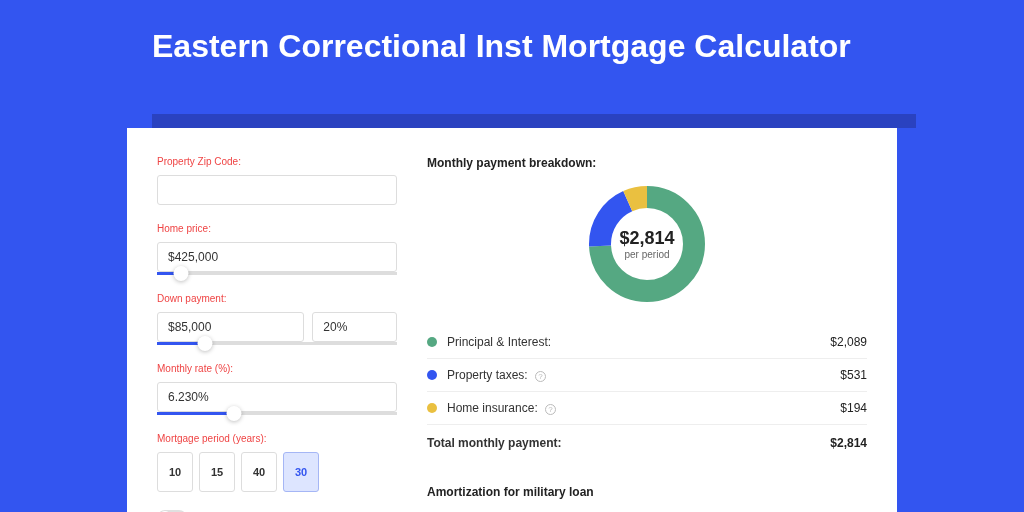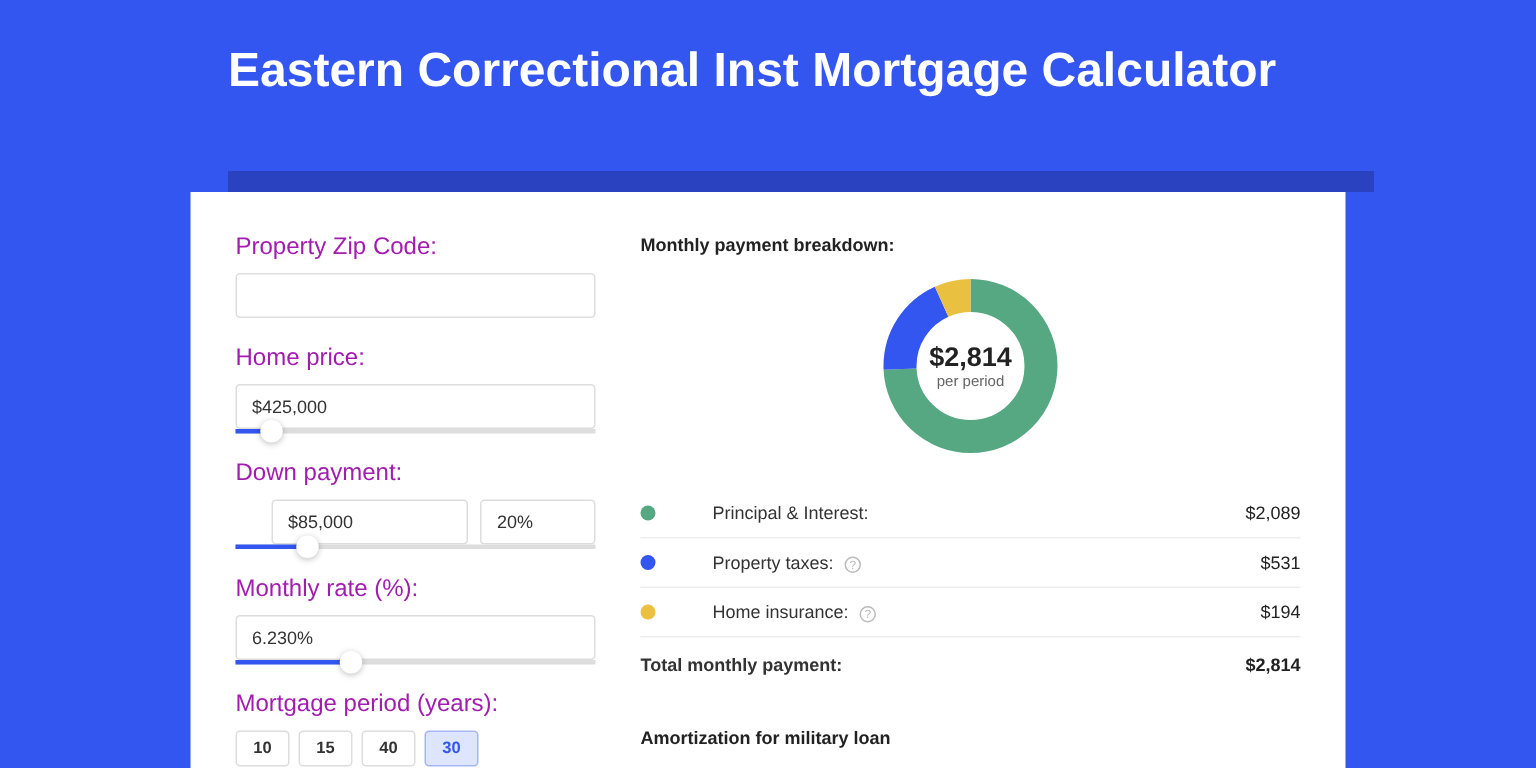--- a/index.html
+++ b/index.html
@@ -40,22 +40,22 @@
       gap: 30px;
     }
     .left-col {
       width: 240px;
       flex-shrink: 0;
     }
     .right-col {
       flex: 1;
     }
     .field-label {
-      font-size: 16px;
-      color: #a21caf;
+      font-size: 10px;
+      color: #ef4444;
       margin-bottom: 8px;
       display: block;
     }
     .text-input {
       width: 100%;
       height: 30px;
       border: 1px solid #ddd;
       border-radius: 3px;
       padding: 0 10px;
       font-size: 12px;
@@ -83,35 +83,34 @@
       width: 15px;
       height: 15px;
       background: white;
       border-radius: 50%;
       box-shadow: 0 1px 4px rgba(0,0,0,0.25);
       transform: translateX(-50%);
     }
     .dp-row {
       display: flex;
       gap: 8px;
-      margin-left: 24px;
     }
     .dp-amount {
       flex: 2;
     }
     .dp-percent {
       flex: 1;
     }
     .period-row {
       display: flex;
       gap: 6px;
     }
     .period-btn {
       width: 36px;
-      height: 24px;
+      height: 40px;
       border: 1px solid #ddd;
       border-radius: 3px;
       background: white;
       font-size: 11px;
       font-weight: 600;
       color: #333;
       cursor: pointer;
       display: flex;
       align-items: center;
       justify-content: center;
@@ -179,21 +178,20 @@
     }
     .donut-sub {
       font-size: 10px;
       color: #666;
     }
     .breakdown-row {
       display: flex;
       align-items: center;
       padding: 9px 0;
       border-bottom: 1px solid #eee;
-      gap: 28px;
     }
     .breakdown-row.total {
       border-bottom: none;
       font-weight: 700;
       padding-top: 11px;
     }
     .dot {
       width: 10px;
       height: 10px;
       border-radius: 50%;

